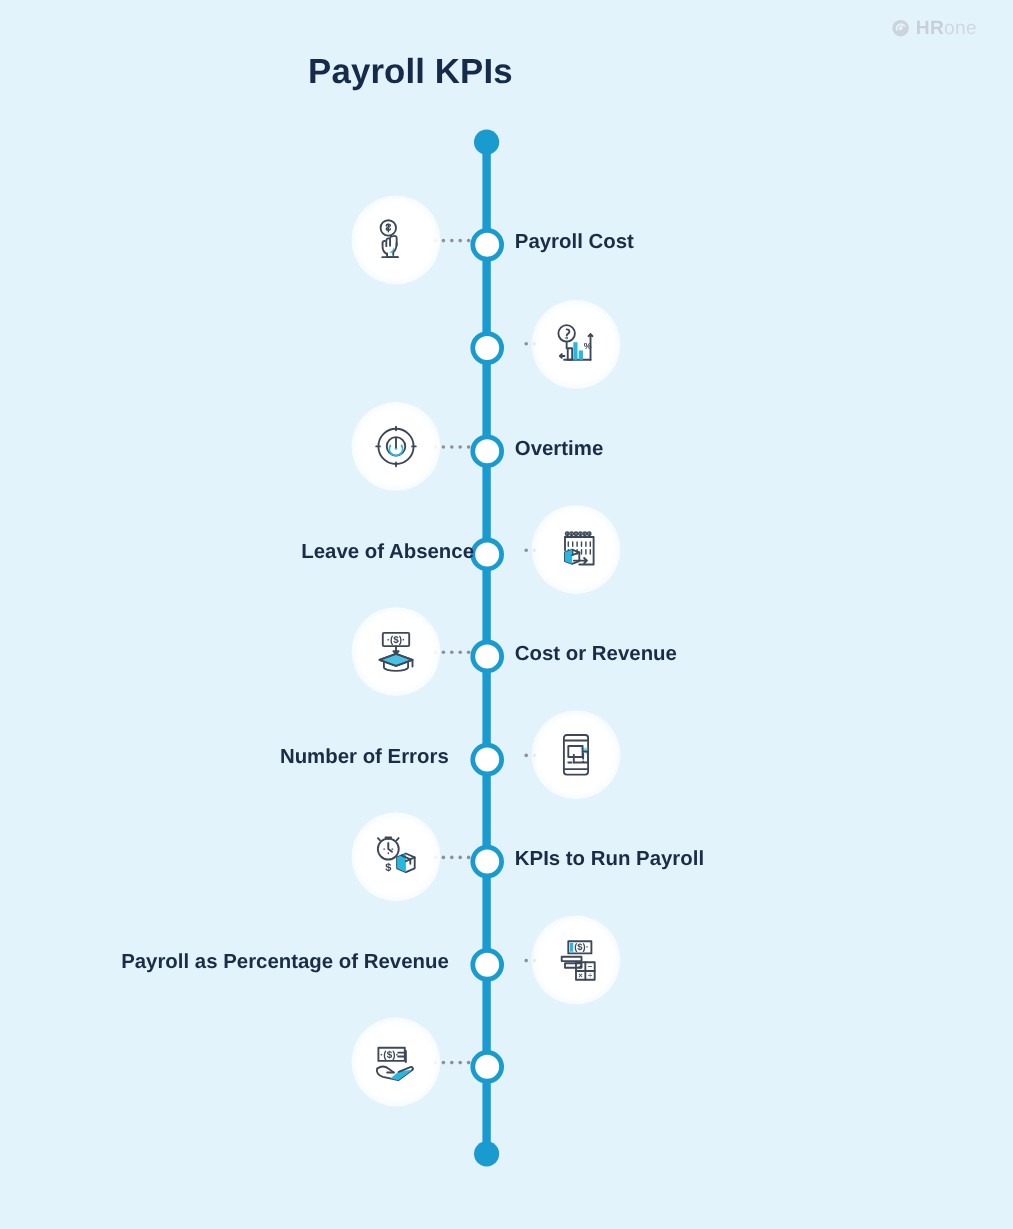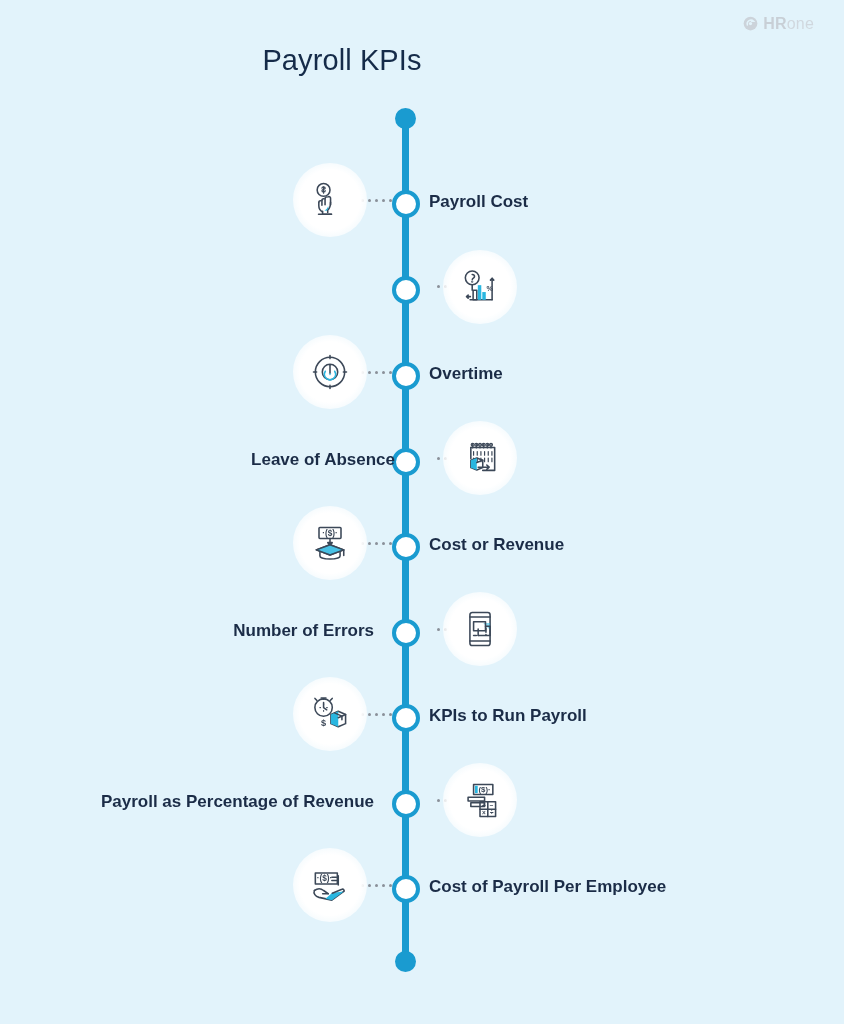--- a/index.html
+++ b/index.html
@@ -46,21 +46,21 @@
   }
 
   
   .title {
     position: absolute;
     top: 44px;
     left: 0;
     width: 684px;
     text-align: center;
     font-size: 29px;
-    font-weight: normal;
+    font-weight: bold;
     color: #152b49;
     letter-spacing: 0.1px;
   }
 
   
   .timeline {
     position: absolute;
     left: 0;
     top: 0;
     width: 844px;
@@ -362,21 +362,20 @@
   </div>
 
   <div class="node" style="top:875px"></div>
   <div class="dots" style="left:361px; top:883px">
       <i></i>
       <i></i>
       <i></i>
       <i></i>
       <i></i>
     </div>
-  <div class="label right" style="left:429px; top:878px">Cost of Payroll Per Employee</div>
   <div class="bubble" style="left:293px; top:848px">
     <svg viewBox="0 0 48 48">
       <rect class="ink" x="8" y="11" width="24" height="12"></rect>
       <text class="txt" x="18" y="20" font-size="9" text-anchor="middle">·($)·</text>
       <path class="ink" d="M26 15.5h5M26 19h5"></path>
       <path class="ink" d="M33 14v10"></path>
       <path class="ink" d="M7 30c3.5-2.5 7.5-2 10 0l5 3.5"></path>
       <path class="ink" d="M22 33.5h-6"></path>
       <path class="ink" d="M7 30c-1.5 3 1 6.5 5 7.5l14 3 13-9.5"></path>
       <path class="aqua-f" d="M26.5 32.5 39 31l-13 9.5-7-1.6z"></path>

